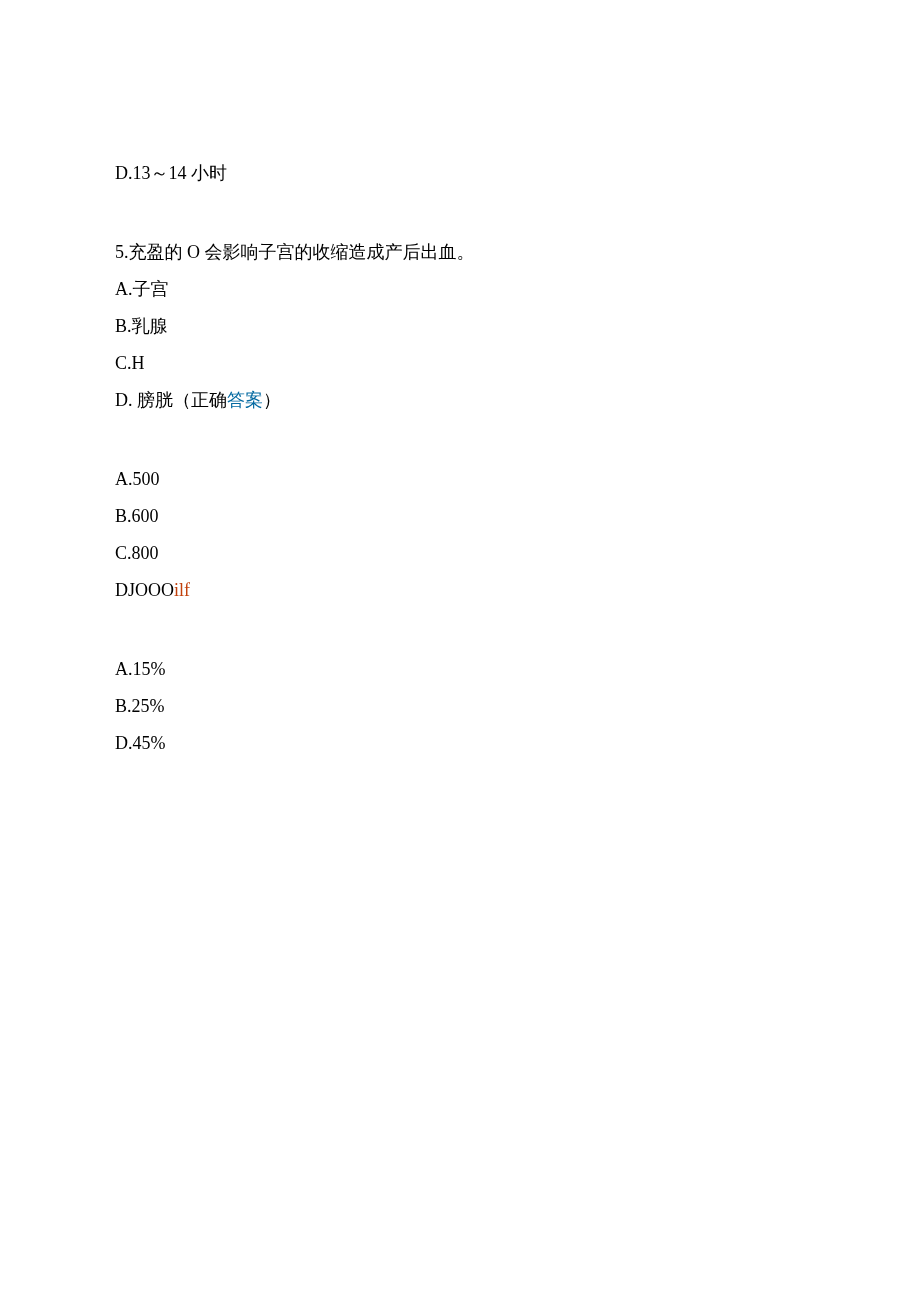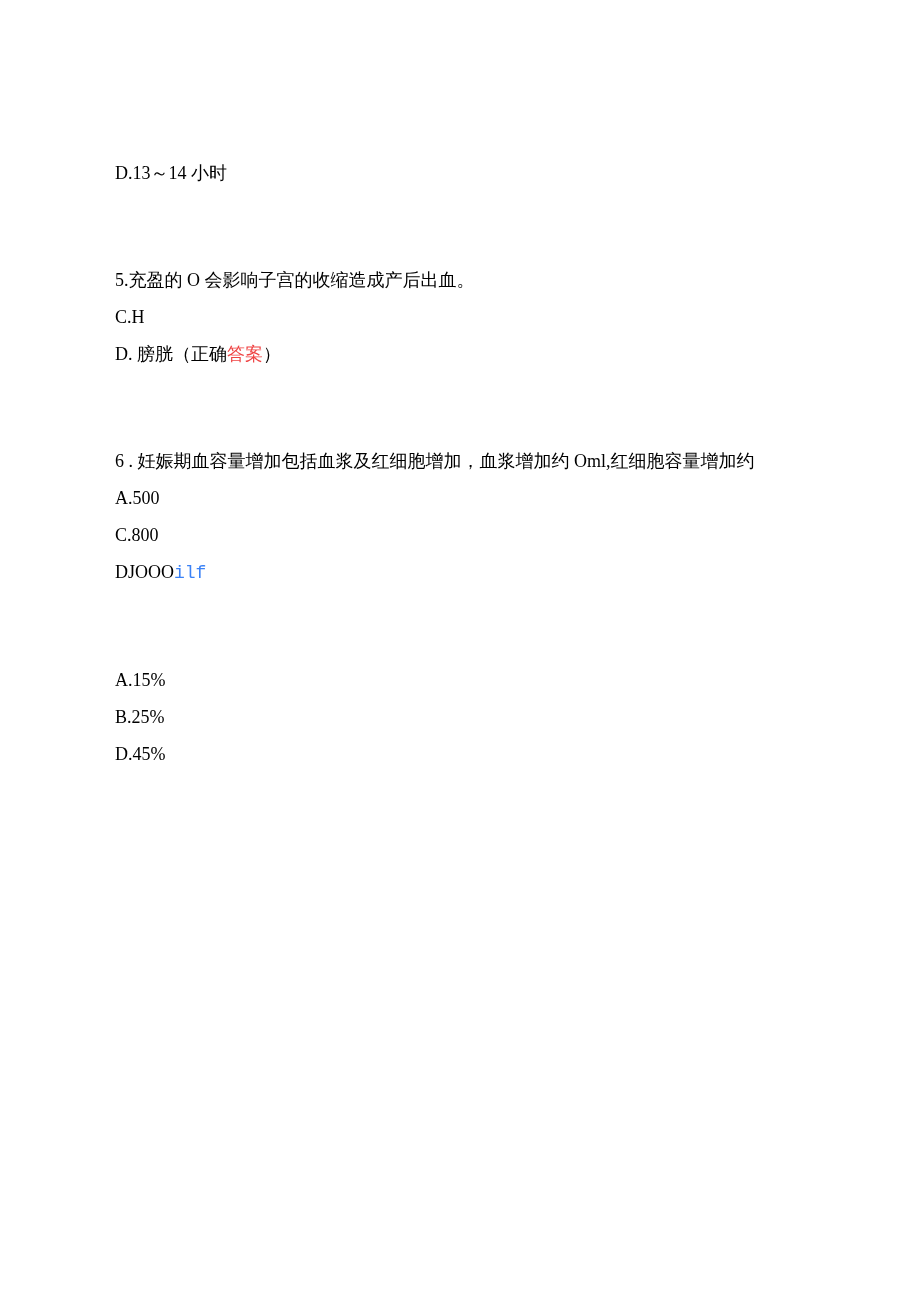--- a/index.html
+++ b/index.html
@@ -19,57 +19,58 @@
     line-height: 1.5;
   }
   .line {
     margin: 0;
     padding: 0;
   }
   .option-line {
     margin-top: 10px;
   }
   .q-block {
-    margin-top: 80px;
+    margin-top: 52px;
   }
   .q-block.first {
     margin-top: 0;
   }
   .bold {
     font-weight: 400;
     font-family: "Times New Roman", serif;
   }
   .orange {
-    color: #ef4444;
+    color: #0369a1;
   }
   .orange-faint {
-    color: #3b82f6;
-    font-family: Liberation Mono, monospace;
+    color: #c2410c;
   }
 </style>
 </head>
 <body>
 
 <div class="page">
 
   <div class="q-block first">
     <p class="line">D.13～14 小时</p>
   </div>
 
   <div class="q-block">
     <p class="line">5.充盈的 O 会影响子宫的收缩造成产后出血。</p>
+    <p class="line option-line">A.子宫</p>
+    <p class="line option-line">B.乳腺</p>
     <p class="line option-line bold">C.H</p>
     <p class="line option-line">
       <span>D. 膀胱（正确</span><span class="orange">答案</span><span>）</span>
     </p>
   </div>
 
   <div class="q-block">
-    <p class="line">6  . 妊娠期血容量增加包括血浆及红细胞增加，血浆增加约 Oml,红细胞容量增加约</p>
     <p class="line option-line">A.500</p>
+    <p class="line option-line">B.600</p>
     <p class="line option-line">C.800</p>
     <p class="line option-line">
       <span>DJOOO</span><span class="orange-faint">ilf</span>
     </p>
   </div>
 
   <div class="q-block">
     <p class="line option-line">A.15%</p>
     <p class="line option-line">B.25%</p>
     <p class="line option-line">D.45%</p>

